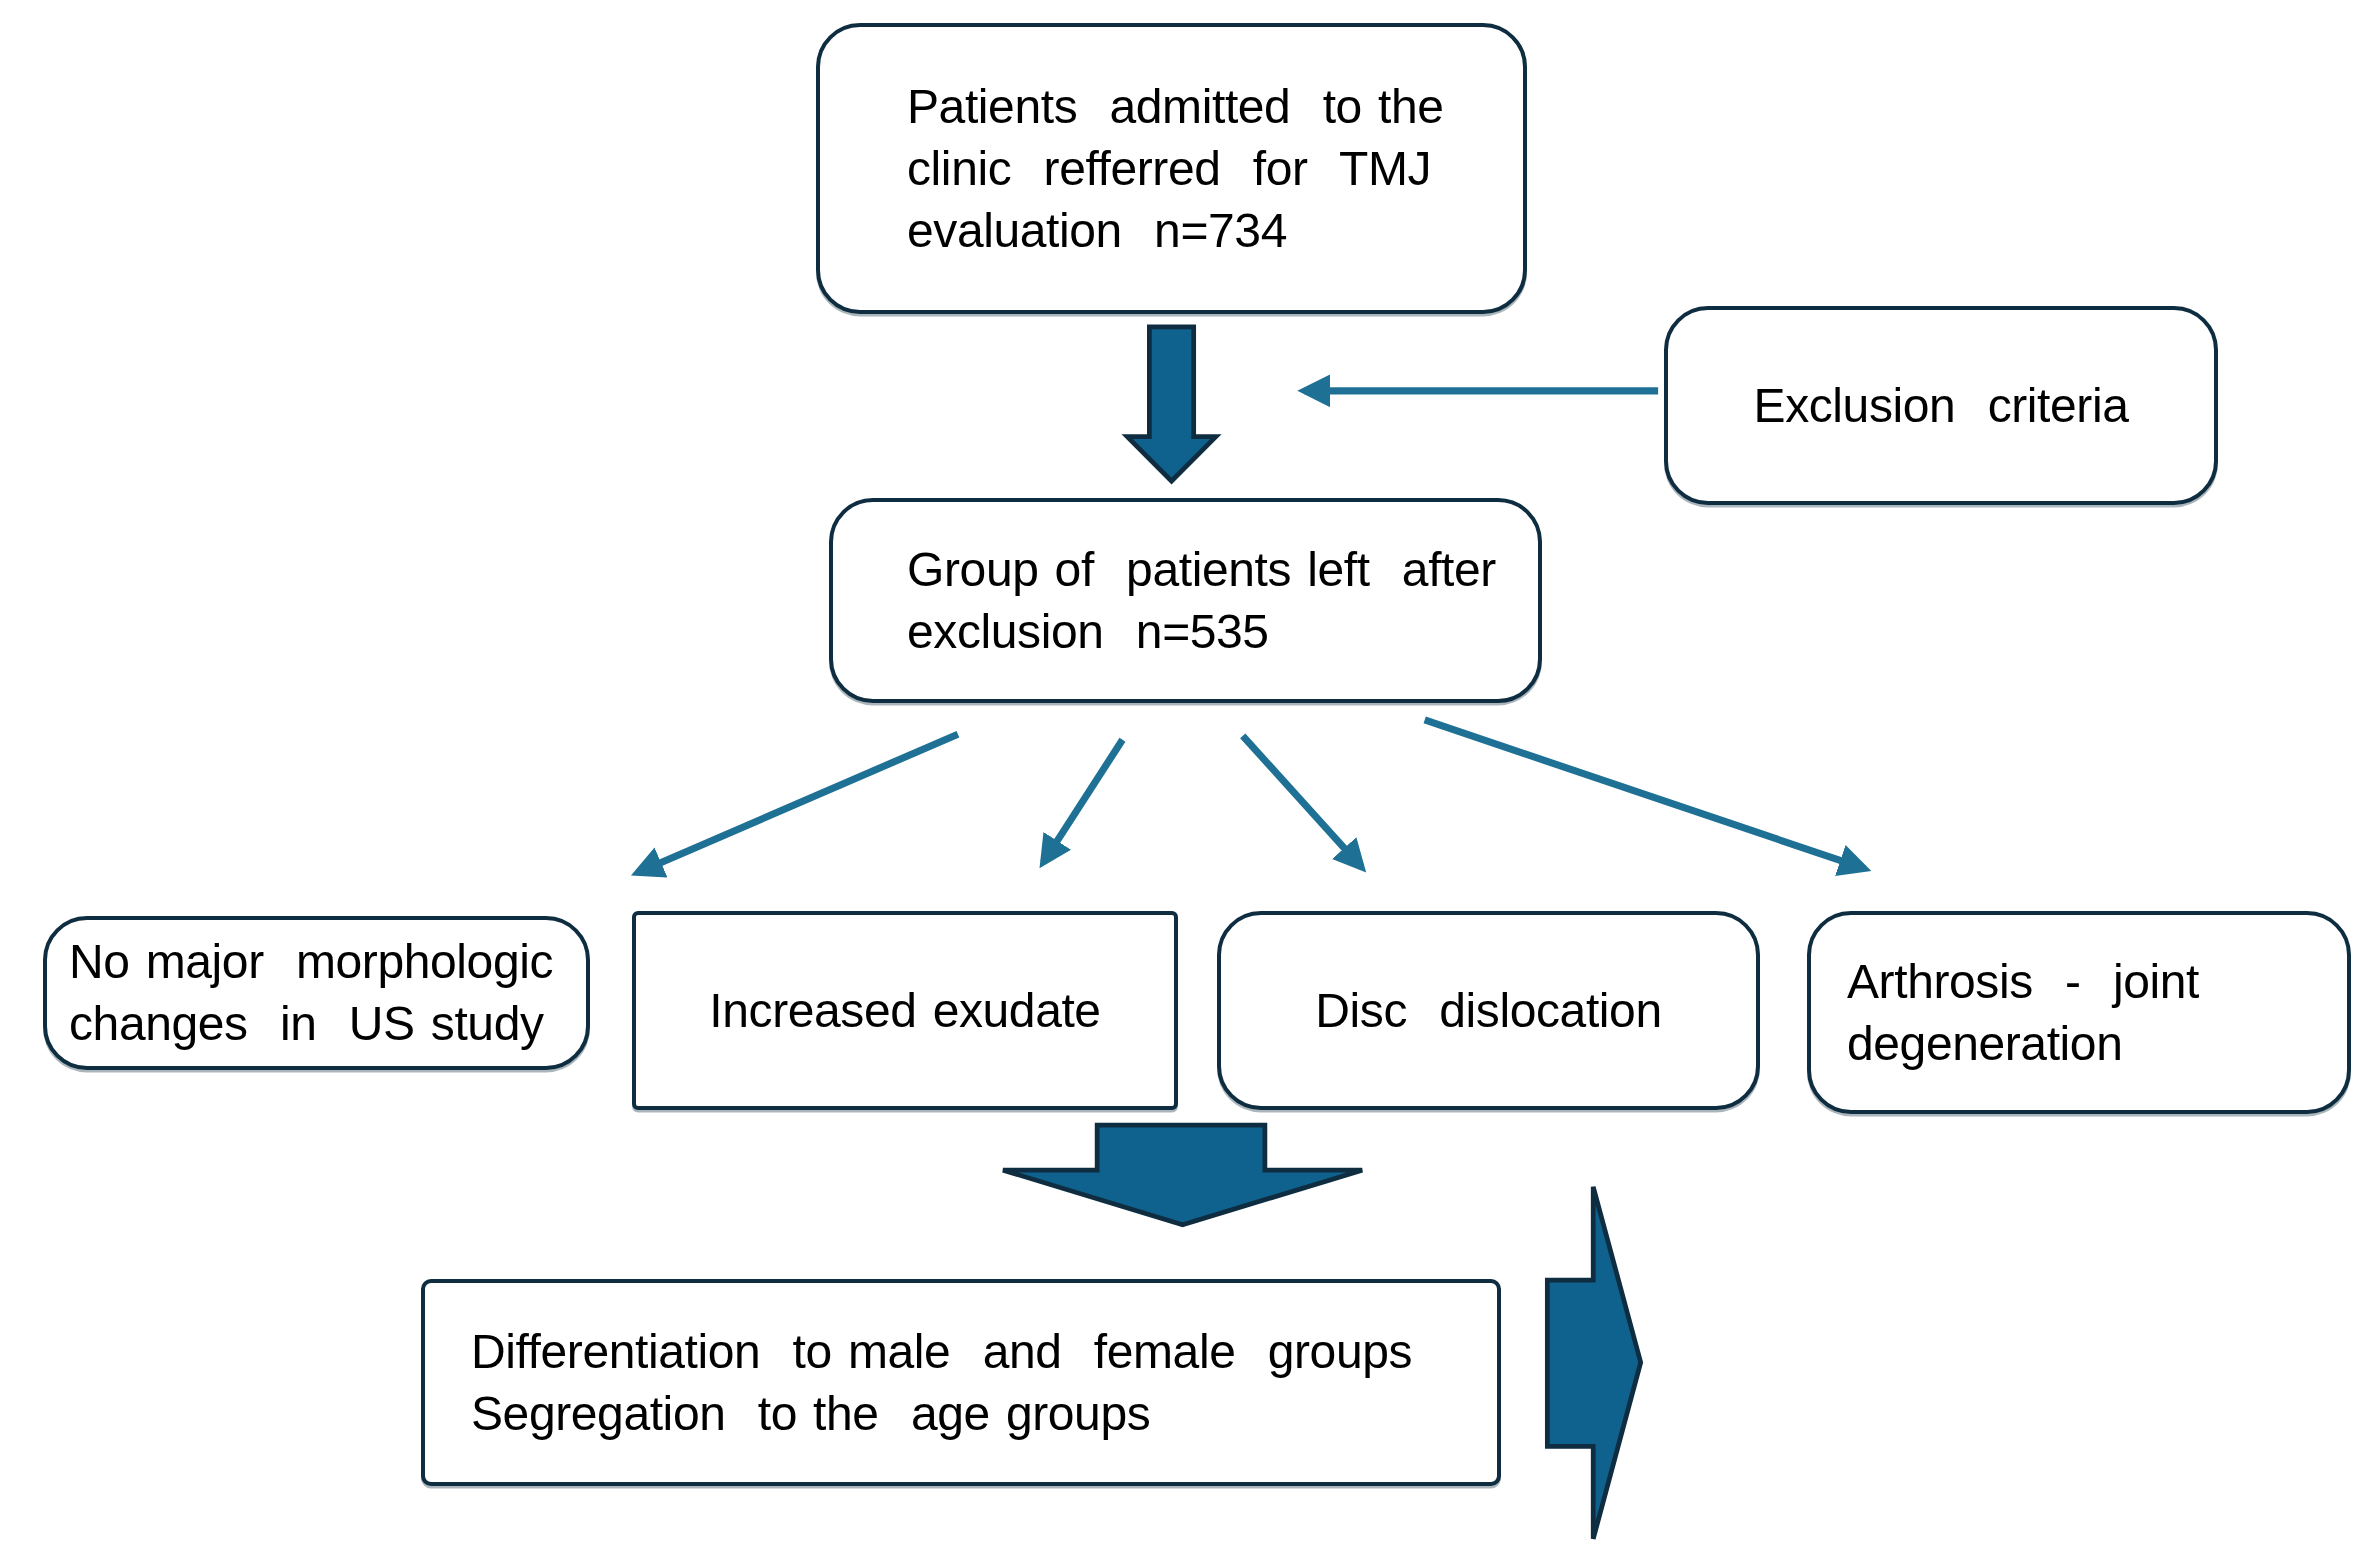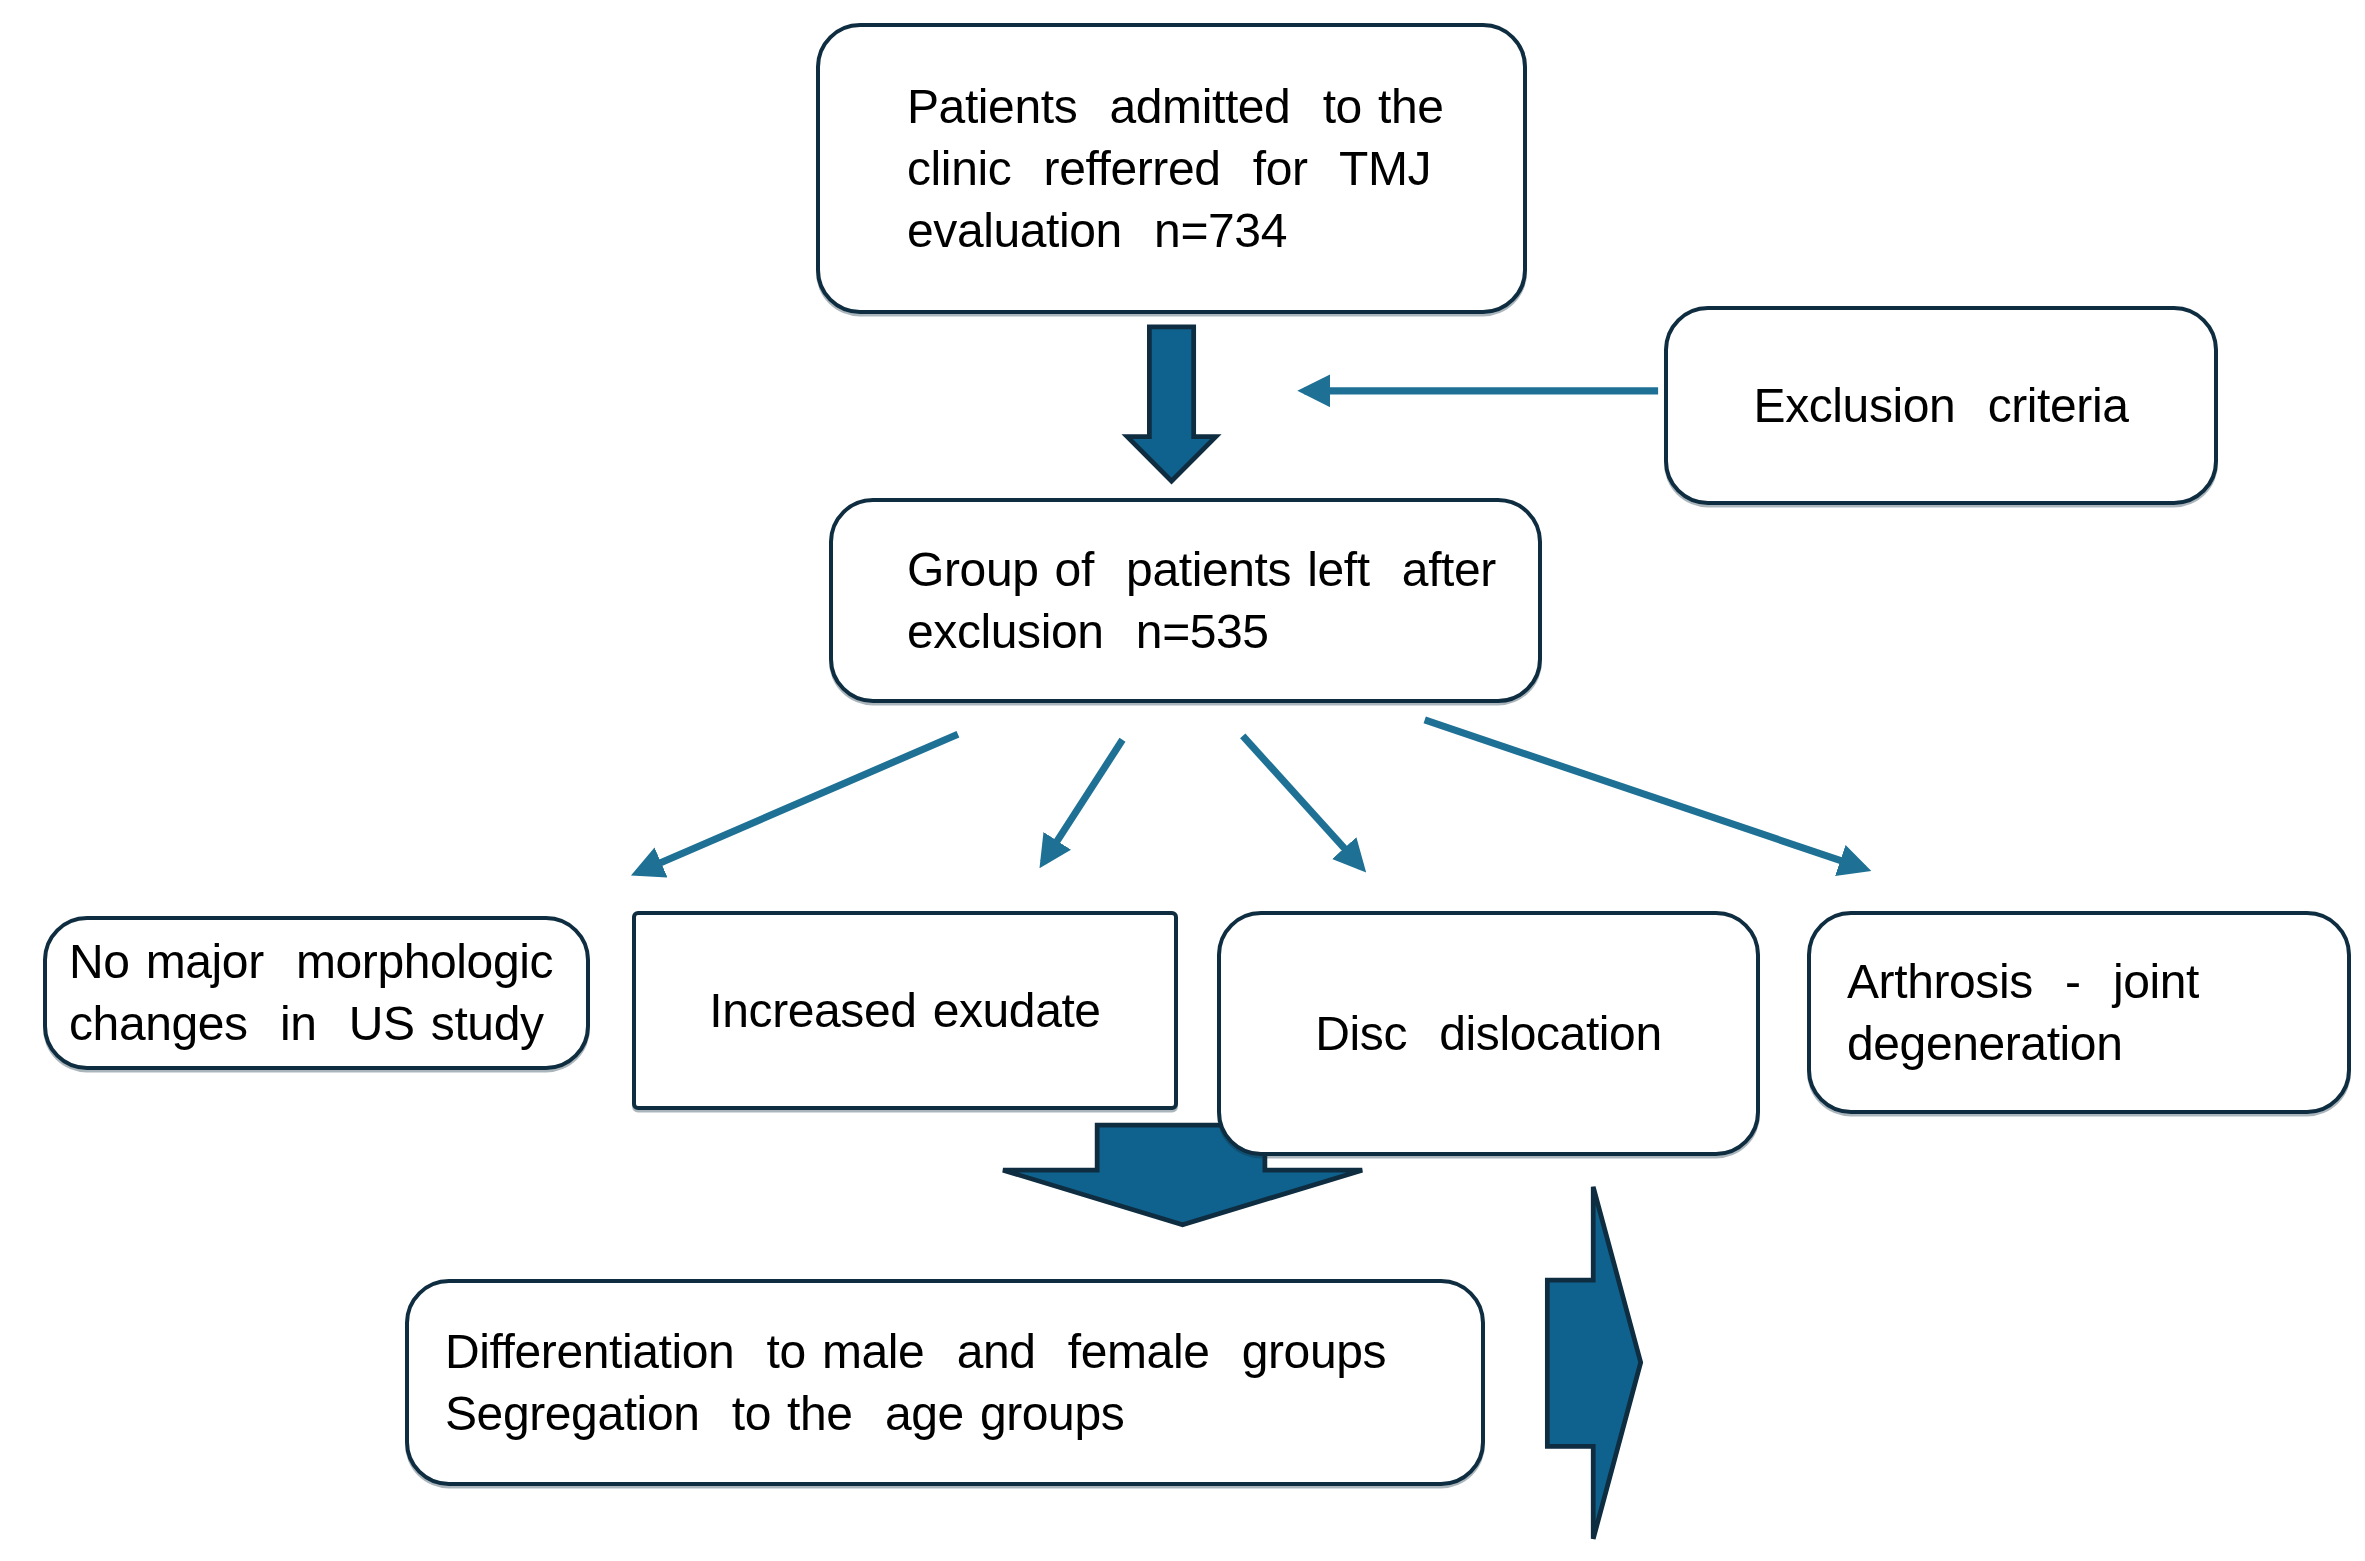--- a/index.html
+++ b/index.html
@@ -78,29 +78,29 @@
 
   <div class="node" style="left:43px;top:916px;width:547px;height:154px;padding-left:22px;padding-right:24px;">
     <div class="txt">No major  morphologic
 changes  in  US study</div>
   </div>
 
   <div class="node center" style="left:632px;top:911px;width:546px;height:199px;border-radius:6px;">
     <div class="txt">Increased exudate</div>
   </div>
 
-  <div class="node center" style="left:1217px;top:911px;width:543px;height:245px;">
+  <div class="node center" style="left:1217px;top:911px;width:543px;height:199px;">
     <div class="txt">Disc  dislocation</div>
   </div>
 
   <div class="node" style="left:1807px;top:911px;width:544px;height:203px;padding-left:36px;padding-right:8px;">
     <div class="txt">Arthrosis  -  joint
 degeneration</div>
   </div>
 
-  <div class="node" style="left:405px;top:1279px;width:1080px;height:207px;padding-left:36px;padding-right:12px;">
+  <div class="node" style="left:421px;top:1279px;width:1080px;height:207px;padding-left:46px;padding-right:12px;border-radius:10px;">
     <div class="txt">Differentiation  to male  and  female  groups
 Segregation  to the  age groups</div>
   </div>
 
 
 </div>
 
 
 </body></html>

